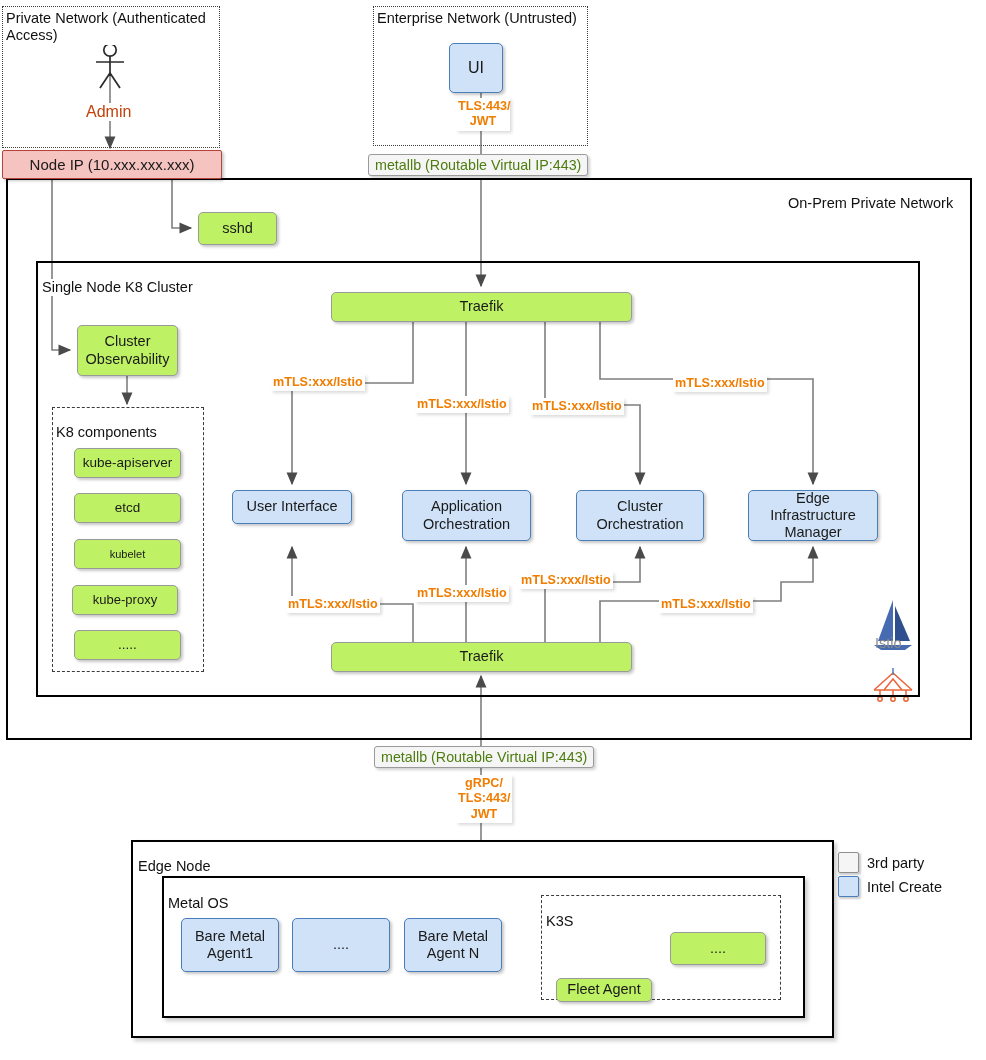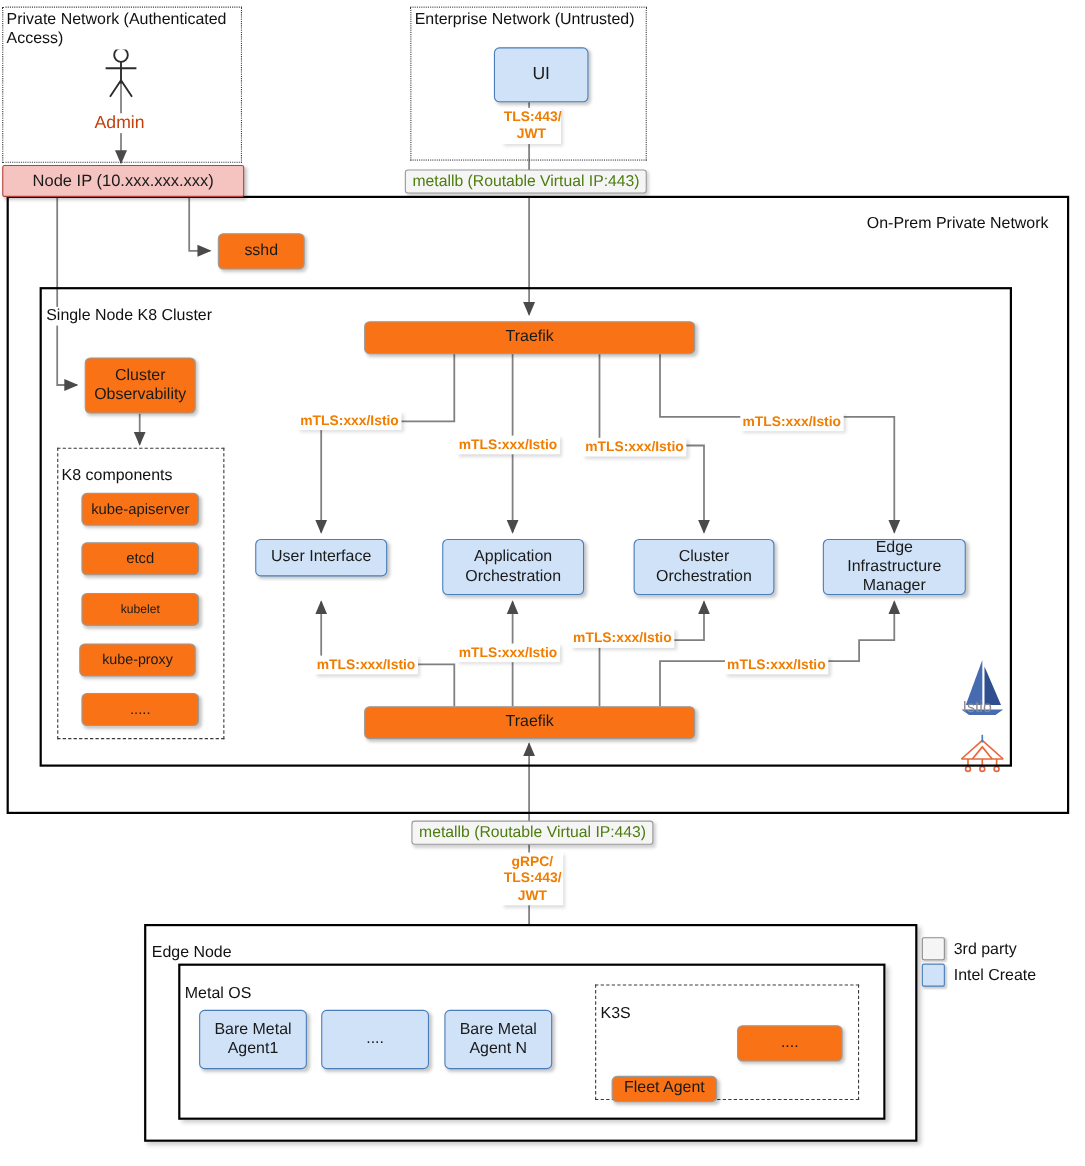--- a/index.html
+++ b/index.html
@@ -23,21 +23,21 @@
     justify-content:center;
     text-align:center;
     line-height:1.18;
     border-radius:5px;
     box-shadow:2px 2px 3px rgba(0,0,0,0.22);
     font-size:14.5px;
     color:#1a1a1a;
     padding:2px 4px;
     white-space:pre-line;
   }
-  .node.gray{ background:#f97316; border:1.4px solid #9a9a9a; }
+  .node.gray{ background:#bef264; border:1.4px solid #9a9a9a; }
   .node.blue{ background:#cfe2f7; border:1.6px solid #4a7ebb; }
   .node.red { background:#f5c4c0; border:1.8px solid #b5433c; }
   .node.sq  { border-radius:2px; }
 
   
   .group{
     position:absolute;
     box-sizing:border-box;
     background:transparent;
   }
@@ -193,21 +193,21 @@
 
   <div class="group dashed" style="left:541px; top:895px; width:240px; height:105px;"></div>
   <div class="glabel" style="left:544px; top:913px;">K3S</div>
 
   <div class="actorlabel" style="left:83px; top:103px;">Admin</div>
 
   <div class="node red sq" style="left:2px; top:150px; width:220px; height:29px; font-size:15px;">Node IP (10.xxx.xxx.xxx)</div>
 
   <div class="node gray" style="left:198px; top:212px; width:79px; height:33px;">sshd</div>
 
-  <div class="node blue" style="left:449px; top:43px; width:86px; height:50px; font-size:16px;">UI</div>
+  <div class="node blue" style="left:449px; top:43px; width:54px; height:50px; font-size:16px;">UI</div>
 
   <div class="node gray" style="left:77px; top:325px; width:101px; height:51px;">Cluster
 Observability</div>
 
   <div class="node gray" style="left:331px; top:292px; width:301px; height:30px;">Traefik</div>
 
   <div class="node gray" style="left:331px; top:642px; width:301px; height:30px;">Traefik</div>
 
   <div class="node blue" style="left:232px; top:490px; width:120px; height:34px;">User Interface</div>
   <div class="node blue" style="left:402px; top:490px; width:129px; height:51px;">Application

